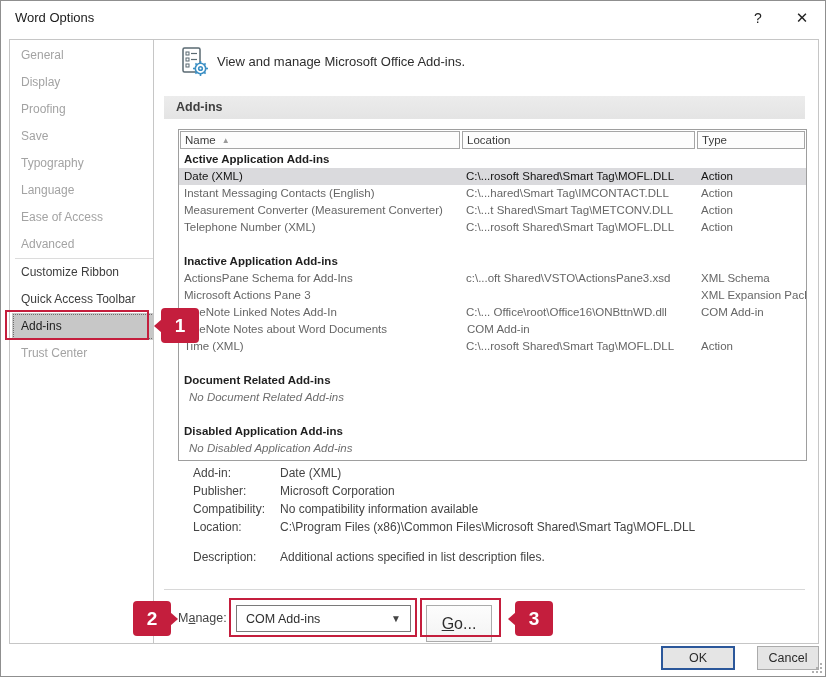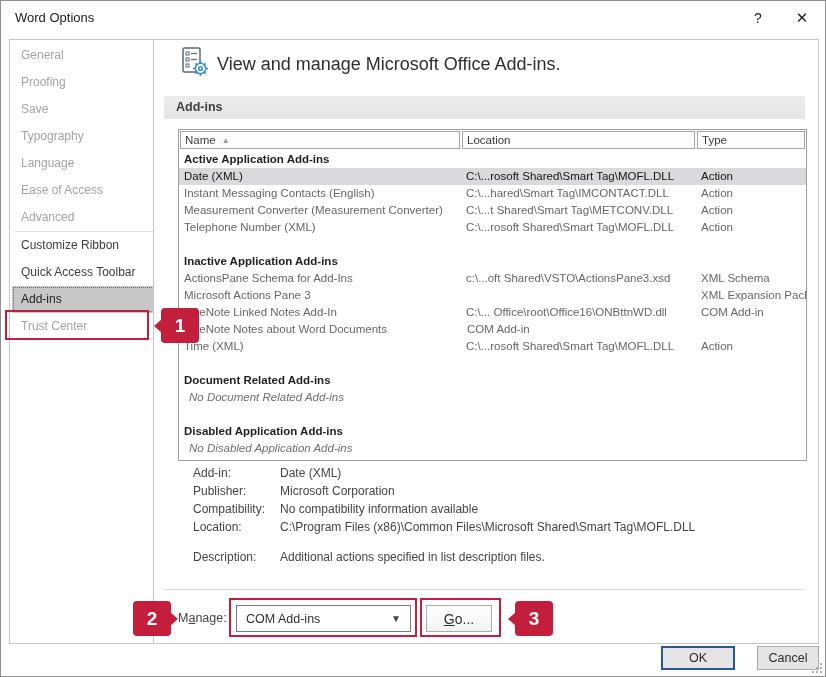--- a/index.html
+++ b/index.html
@@ -17,21 +17,21 @@
   .sidebar { position:absolute; left:8px; top:38px; width:151px; height:605px; border:1px solid #c6c6c6; background:#fff; padding-top:2px; }
   .side-item { height:27px; line-height:27px; margin:0 2px; padding-left:9px; font-size:12px; white-space:nowrap; cursor:default; }
   .side-item.dim { color:var(--dim); }
   .side-item.normal { color:#3d3d3d; }
   .side-item.selected { color:#1c1c1c; background:#c7c7c7; outline:1px dotted #6e6e6e; outline-offset:-2px; }
   .side-divider { border-top:1px solid #dcdcdc; margin:0 5px; height:1px; }
 
   
   .main-panel { position:absolute; left:152px; top:38px; width:666px; height:605px; border:1px solid #c6c6c6; background:#fff; }
   .intro-icon { position:absolute; left:25px; top:6px; }
-  .intro-text { position:absolute; left:63px; top:14px; font-size:18px; color:var(--ink); }
+  .intro-text { position:absolute; left:63px; top:14px; font-size:13px; color:var(--ink); }
   .section-bar { position:absolute; left:10px; top:56px; width:641px; height:23px; background:linear-gradient(#ececec,#e4e4e4); line-height:23px; padding-left:12px; font-size:12.5px; font-weight:bold; color:#3f3f3f; }
 
   
   .addin-table { position:absolute; left:24px; top:89px; width:629px; height:332px; border:1px solid #9e9e9e; background:#fff; overflow:hidden; }
   .thead { display:flex; padding:1px 1px; gap:2px; }
   .th { height:18px; line-height:16px; border:1px solid #a6a6a6; background:#fdfdfd; font-size:11.5px; color:#3c3c3c; padding-left:4px; white-space:nowrap; cursor:default; }
   .th-name { width:280px; } .th-loc { width:233px; } .th-type { flex:1; }
   .sort-glyph { font-size:8px; color:#9a9a9a; margin-left:6px; vertical-align:1px; }
   .tbody { margin-top:1px; }
   .trow { height:17px; line-height:17px; font-size:11.5px; white-space:nowrap; }
@@ -49,21 +49,21 @@
   .detail-row.gap { margin-top:12px; }
   .d-label { width:87px; flex:none; }
   .d-value { flex:1; white-space:nowrap; }
 
   
   .manage-sep { position:absolute; left:10px; top:549px; width:641px; border-top:1px solid #d8d8d8; }
   .manage-label { position:absolute; left:24px; top:571px; font-size:12.5px; color:#444;text-align:center; }
   .accel { text-decoration:underline; }
   .combo { position:absolute; left:82px; top:565px; width:175px; height:27px; border:1px solid #7a7a7a; background:#fff; display:flex; align-items:center; padding:0 9px; font-size:12.5px; color:#2f2f2f; cursor:default; }
   .combo .caret { margin-left:auto; font-size:10px; color:#444; }
-  .go-button { position:absolute; left:272px; top:565px; width:66px; height:27px; border:1px solid #ababab; background:linear-gradient(#fdfdfd,#f3f3f3); font-size:14px; color:#2f2f2f; display:flex; align-items:center; justify-content:center; cursor:default; }
+  .go-button { position:absolute; left:272px; top:565px; width:66px; height:37px; border:1px solid #ababab; background:linear-gradient(#fdfdfd,#f3f3f3); font-size:16px; color:#2f2f2f; display:flex; align-items:center; justify-content:center; cursor:default; }
 
   
   .btn { position:absolute; top:645px; height:24px; font-size:12.5px; color:#2b2b2b; background:#e5e5e5; display:flex; align-items:center; justify-content:center; cursor:default; }
   .ok-btn { left:660px; width:74px; border:2px solid #2b579a; }
   .cancel-btn { left:756px; width:62px; border:1px solid #ababab; }
   .grip { position:absolute; right:2px; bottom:2px; width:13px; height:13px; }
   .grip::after { content:""; position:absolute; left:0; top:0; width:2px; height:2px;
     box-shadow:10px 10px #b0b0b0, 10px 6px #b0b0b0, 6px 10px #b0b0b0, 10px 2px #b0b0b0, 6px 6px #b0b0b0, 2px 10px #b0b0b0; }
 
   
@@ -82,20 +82,21 @@
 <body>
 
 <div class="dialog">
 
   <span class="title">Word Options</span>
   <span class="help-btn">?</span>
   <span class="close-btn">✕</span>
 
   <div class="sidebar">
       <div class="side-item dim">General</div>
+      <div class="side-item dim">Display</div>
       <div class="side-item dim">Proofing</div>
       <div class="side-item dim">Save</div>
       <div class="side-item dim">Typography</div>
       <div class="side-item dim">Language</div>
       <div class="side-item dim">Ease of Access</div>
       <div class="side-item dim">Advanced</div>
       <div class="side-divider"></div>
       <div class="side-item normal">Customize Ribbon</div>
       <div class="side-item normal">Quick Access Toolbar</div>
       <div class="side-item selected">Add-ins</div>

